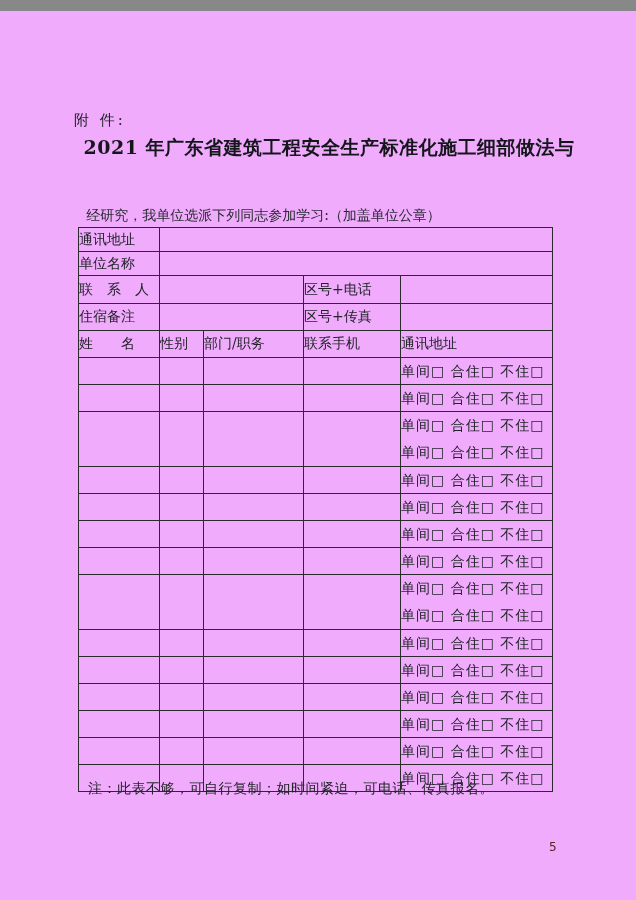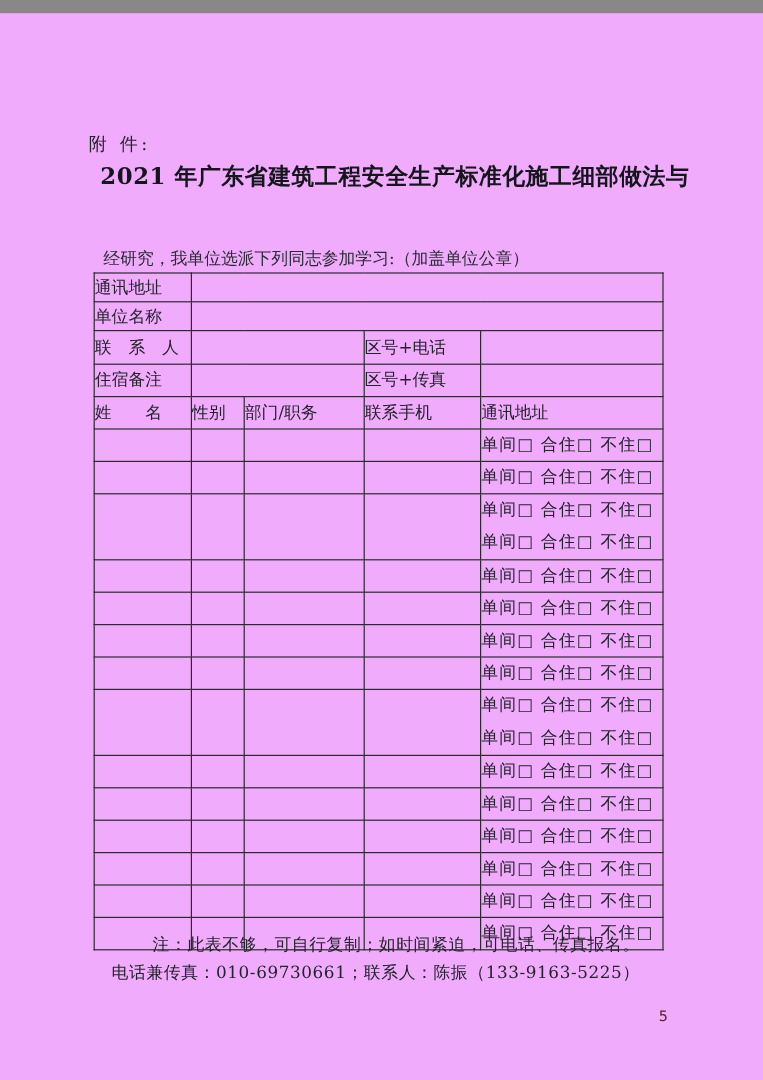--- a/index.html
+++ b/index.html
@@ -230,18 +230,17 @@
           <td></td>
           <td class="ldg">
             <div class="opt">单间□ 合住□ 不住□</div>
           </td>
         </tr>
       </tbody>
   </table>
 
   <div class="notes">
     <div class="n1">注：此表不够，可自行复制；如时间紧迫，可电话、传真报名。</div>
-    <div class="n2">电话兼传真：010-69730661；联系人：陈振（133-9163-5225）</div>
   </div>
 
   <div class="pagenum">5</div>
 
 </div>
 
 </body></html>

